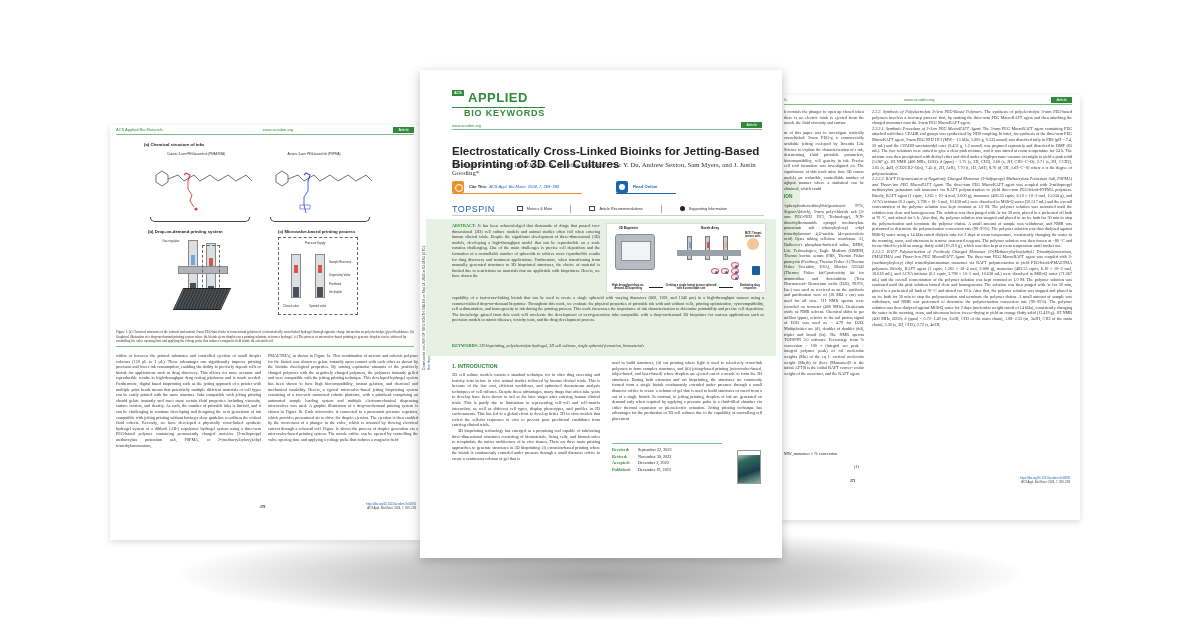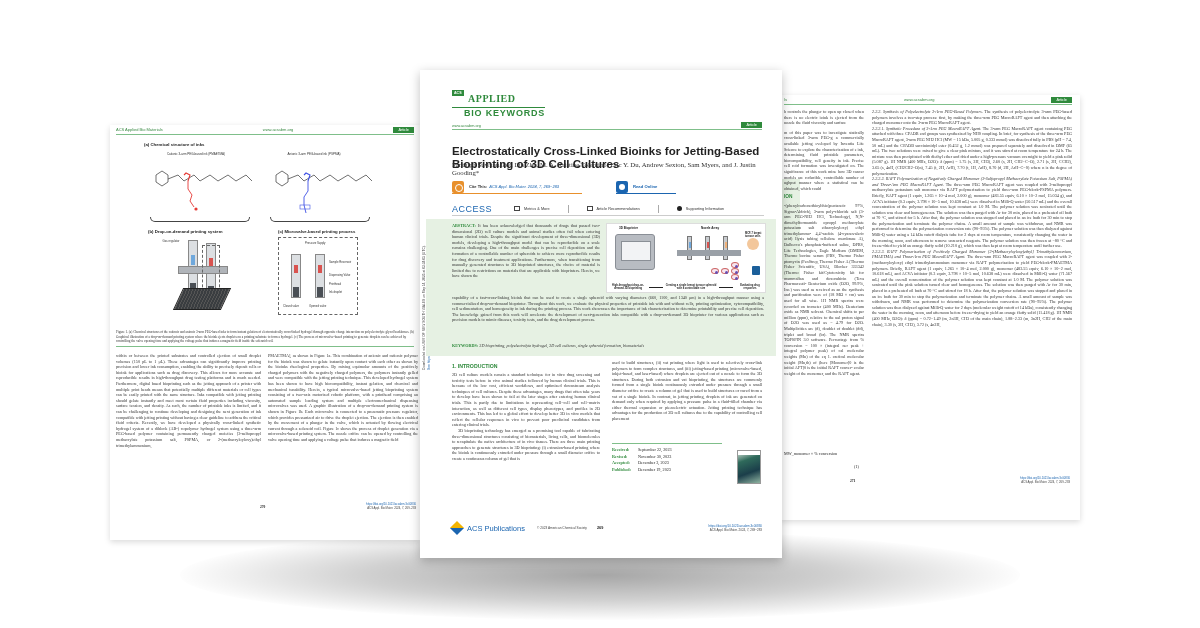--- a/index.html
+++ b/index.html
@@ -20,21 +20,21 @@
   
   .tiny { font-size: 4.2px; line-height: 5.6px; text-align: justify; color: #333; }
 
   
   .run-header { position: absolute; left: 6px; right: 6px; top: 0; height: 10px; display: flex; justify-content: space-between; align-items: center; border-bottom: 1px solid #7fbf8a; font-family: "Liberation Sans", sans-serif; font-size: 4px; color: #3a8a44; }
   .article-badge { background: #2f8a3c; color: #fff; font-size: 3.8px; padding: 1px 5px; }
 
   
   .journal-logo { position: absolute; left: 32px; top: 18px; font-family: "Liberation Sans", sans-serif; }
   .journal-logo .acs { display: inline-block; background: #2f8a3c; color: #fff; font-size: 3.6px; font-weight: bold; padding: 1px 2px; vertical-align: top; margin-top: 2px; }
-  .journal-logo .l1 { color: #2f8a3c; font-weight: bold; font-size: 10px; letter-spacing: 0.5px; font-family: Liberation Serif, serif; }
+  .journal-logo .l1 { color: #2f8a3c; font-weight: bold; font-size: 13px; letter-spacing: 0.5px; }
   .journal-logo .l2 { color: #2f8a3c; font-weight: bold; font-size: 9px; letter-spacing: 0.8px; padding-left: 12px; border-top: 1px solid #2f8a3c; margin-top: 1px; display: block; }
 
   .main-header { position: absolute; left: 32px; right: 20px; top: 50px; height: 10px; display: flex; justify-content: space-between; align-items: flex-end; border-bottom: 1.5px solid #7fbf8a; font-family: "Liberation Sans", sans-serif; font-size: 3.8px; color: #3a8a44; padding-bottom: 1px; }
 
   .title { position: absolute; left: 32px; right: 6px; top: 63px; font-family: "Liberation Sans", sans-serif; font-weight: bold; font-size: 11.5px; line-height: 13px; color: #222; margin-top: 12px; }
   .authors { position: absolute; left: 32px; right: 18px; top: 91px; font-size: 6.8px; line-height: 8.4px; color: #333; }
 
   .cite-box { position: absolute; left: 32px; top: 110px; width: 130px; height: 14px; border-bottom: 1px solid #e8902c; display: flex; align-items: center; font-family: "Liberation Sans", sans-serif; font-size: 4px; color: #333; }
   .cite-icon { width: 12px; height: 12px; background: #e8902c; border-radius: 2px; margin-right: 5px; position: relative; }
   .cite-icon::after { content: ""; position: absolute; left: 3px; top: 3px; width: 6px; height: 6px; border-radius: 50%; border: 1.2px solid #fff; }
@@ -256,21 +256,21 @@
     <span class="cite-icon"></span>
     <span class="cite-label">Cite This:</span>
     <span class="cite-val">ACS Appl. Bio Mater. 2024, 7, 269−283</span>
   </div>
   <div class="read-box">
     <span class="read-icon"></span>
     <span>Read Online</span>
   </div>
 
   <div class="access-bar">
-    <span class="access">ACCESS</span>
+    <span class="access">TOPSPIN</span>
     <span class="item">
         <span class="ico-sq"></span>
         <span>Metrics &amp; More</span>
       </span>
     <span class="sep"></span>
     <span class="item">
         <span class="ico-sq"></span>
         <span>Article Recommendations</span>
       </span>
     <span class="sep"></span>
@@ -342,25 +342,13 @@
         <span class="k">Accepted:</span>
         <span>December 3, 2023</span>
       </div>
     <div class="row">
         <span class="k">Published:</span>
         <span>December 19, 2023</span>
       </div>
   </div>
   <div class="cover-thumb"></div>
 
-  <div class="footer">
-    <div class="acs-pub">
-      <span class="acs-diamond"></span>
-      <span>ACS Publications</span>
-    </div>
-    <span class="copyright">© 2023 American Chemical Society</span>
-    <span class="pagenum">269</span>
-    <div class="doi">
-      <a>https://doi.org/10.1021/acsabm.3c00830</a>
-      <span>ACS Appl. Bio Mater. 2024, 7, 269−283</span>
-    </div>
-  </div>
 </div>
 
 </body></html>

